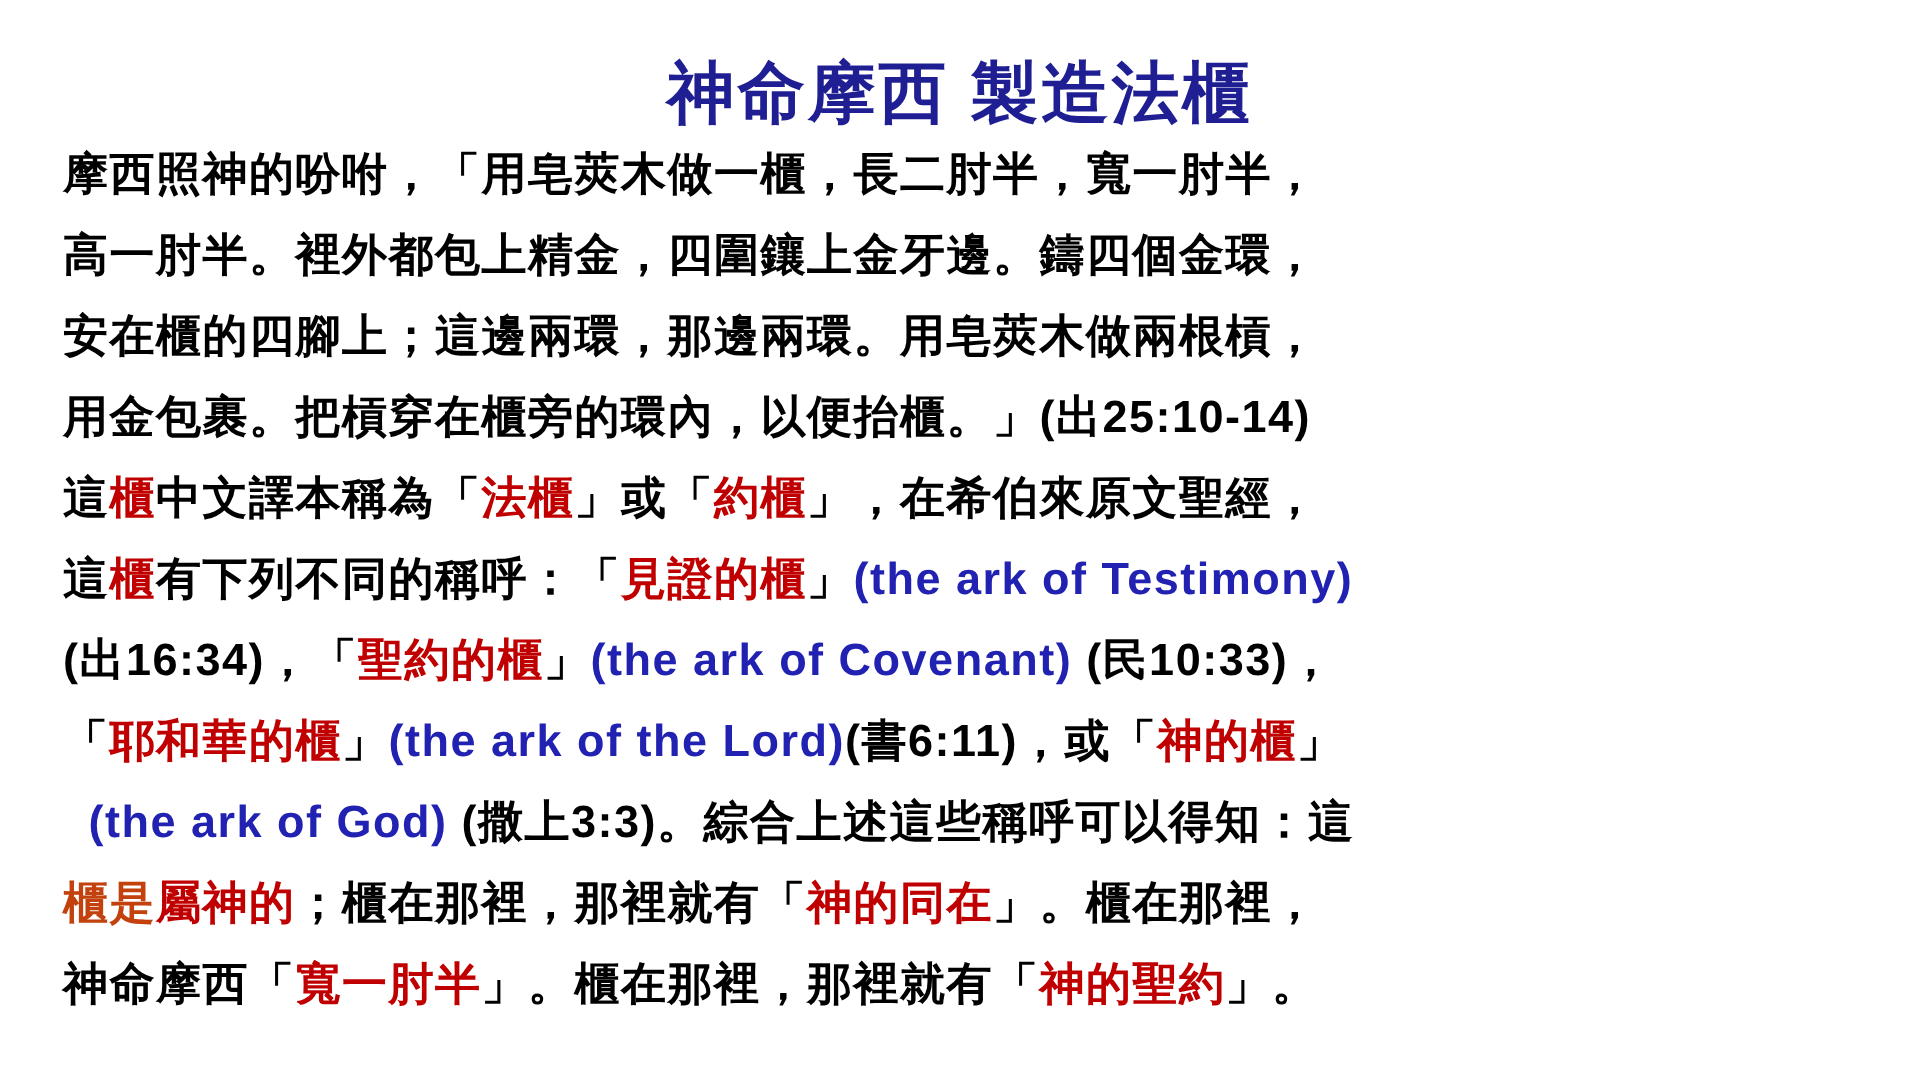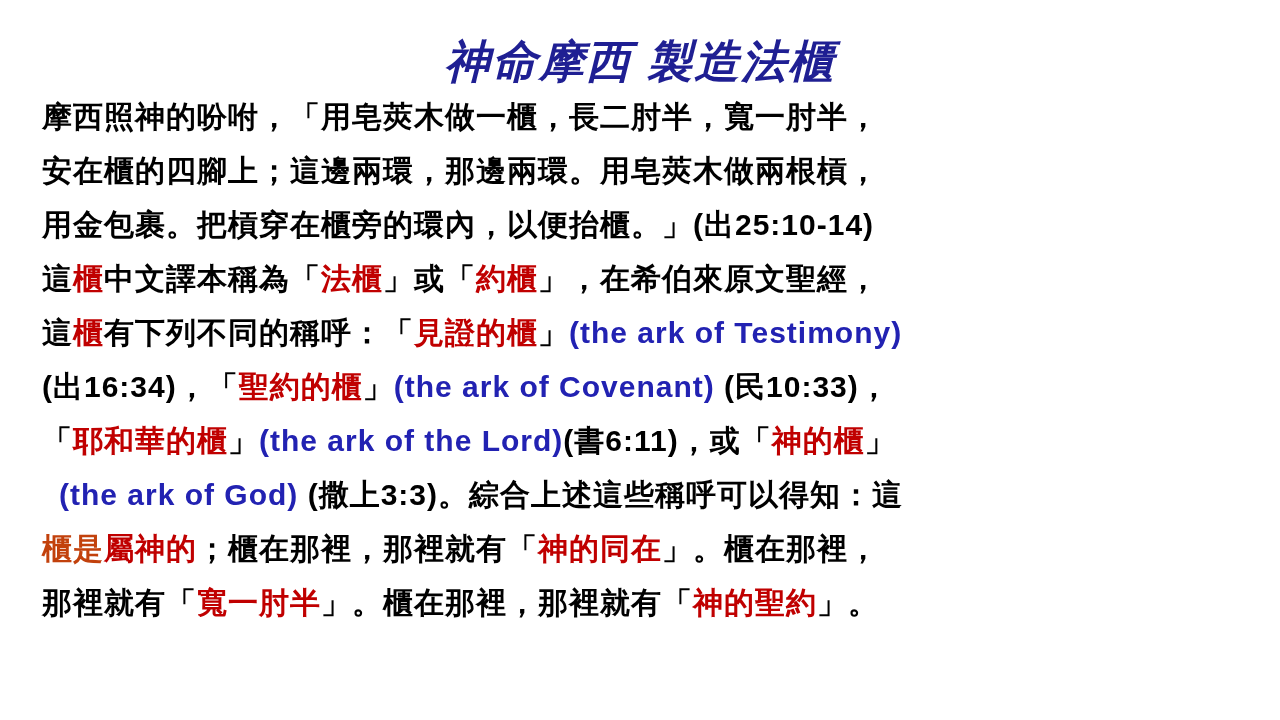--- a/index.html
+++ b/index.html
@@ -16,21 +16,20 @@
     font-family: "Liberation Sans", "DejaVu Sans", sans-serif;
   }
   .slide-title {
     margin-top: 36px;
     text-align: center;
     font-size: 45px;
     font-weight: bold;
     line-height: 52px;
     letter-spacing: 2px;
     white-space: nowrap;
-    font-style: italic;
   }
   .body-text {
     padding: 2px 38px 0 42px;
     font-size: 30px;
     font-weight: bold;
     line-height: 54px;
   }
   .line {
     white-space: nowrap;
     height: 54px;
@@ -39,23 +38,24 @@
     letter-spacing: 1px;
   }
 </style>
 </head>
 <body>
 
 <div class="slide" style="background: rgb(255, 255, 255);">
   <div class="slide-title" style="color: rgb(31, 31, 147);">神命摩西 製造法櫃</div>
   <div class="body-text">
       <div class="line"><span style="color: rgb(0, 0, 0);">摩西照神的吩咐，「用皂莢木做一櫃，長二肘半，寬一肘半，</span></div>
+      <div class="line"><span style="color: rgb(0, 0, 0);">高一肘半。裡外都包上精金，四圍鑲上金牙邊。鑄四個金環，</span></div>
       <div class="line"><span style="color: rgb(0, 0, 0);">安在櫃的四腳上；這邊兩環，那邊兩環。用皂莢木做兩根槓，</span></div>
       <div class="line"><span style="color: rgb(0, 0, 0);">用金包裹。把槓穿在櫃旁的環內，以便抬櫃。」(出25:10-14)</span></div>
       <div class="line"><span style="color: rgb(0, 0, 0);">這</span><span style="color: rgb(192, 0, 0);">櫃</span><span style="color: rgb(0, 0, 0);">中文譯本稱為「</span><span style="color: rgb(192, 0, 0);">法櫃</span><span style="color: rgb(0, 0, 0);">」或「</span><span style="color: rgb(192, 0, 0);">約櫃</span><span style="color: rgb(0, 0, 0);">」，在希伯來原文聖經，</span></div>
       <div class="line"><span style="color: rgb(0, 0, 0);">這</span><span style="color: rgb(192, 0, 0);">櫃</span><span style="color: rgb(0, 0, 0);">有下列不同的稱呼：「</span><span style="color: rgb(192, 0, 0);">見證的櫃</span><span style="color: rgb(0, 0, 0);">」</span><span style="color: rgb(34, 34, 178);">(the ark of Testimony)</span></div>
       <div class="line"><span style="color: rgb(0, 0, 0);">(出16:34)，「</span><span style="color: rgb(192, 0, 0);">聖約的櫃</span><span style="color: rgb(0, 0, 0);">」</span><span style="color: rgb(34, 34, 178);">(the ark of Covenant)</span><span style="color: rgb(0, 0, 0);"> (民10:33)，</span></div>
       <div class="line"><span style="color: rgb(0, 0, 0);">「</span><span style="color: rgb(192, 0, 0);">耶和華的櫃</span><span style="color: rgb(0, 0, 0);">」</span><span style="color: rgb(34, 34, 178);">(the ark of the Lord)</span><span style="color: rgb(0, 0, 0);">(書6:11)，或「</span><span style="color: rgb(192, 0, 0);">神的櫃</span><span style="color: rgb(0, 0, 0);">」</span></div>
       <div class="line"><span style="color: rgb(34, 34, 178); margin-left: 17px;">(the ark of God)</span><span style="color: rgb(0, 0, 0);"> (撒上3:3)。綜合上述這些稱呼可以得知：這</span></div>
       <div class="line"><span style="color: #c2410c;">櫃是</span><span style="color: rgb(192, 0, 0);">屬神的</span><span style="color: rgb(0, 0, 0);">；櫃在那裡，那裡就有「</span><span style="color: rgb(192, 0, 0);">神的同在</span><span style="color: rgb(0, 0, 0);">」。櫃在那裡，</span></div>
-      <div class="line"><span style="color: rgb(0, 0, 0);">那裡就有「</span><span style="color: rgb(192, 0, 0);">寬一肘半</span><span style="color: rgb(0, 0, 0);">」。櫃在那裡，那裡就有「</span><span style="color: rgb(192, 0, 0);">神的聖約</span><span style="color: rgb(0, 0, 0);">」。</span></div>
+      <div class="line"><span style="color: rgb(0, 0, 0);">神命摩西「</span><span style="color: rgb(192, 0, 0);">寬一肘半</span><span style="color: rgb(0, 0, 0);">」。櫃在那裡，那裡就有「</span><span style="color: rgb(192, 0, 0);">神的聖約</span><span style="color: rgb(0, 0, 0);">」。</span></div>
     </div>
 </div>
 
 </body></html>

